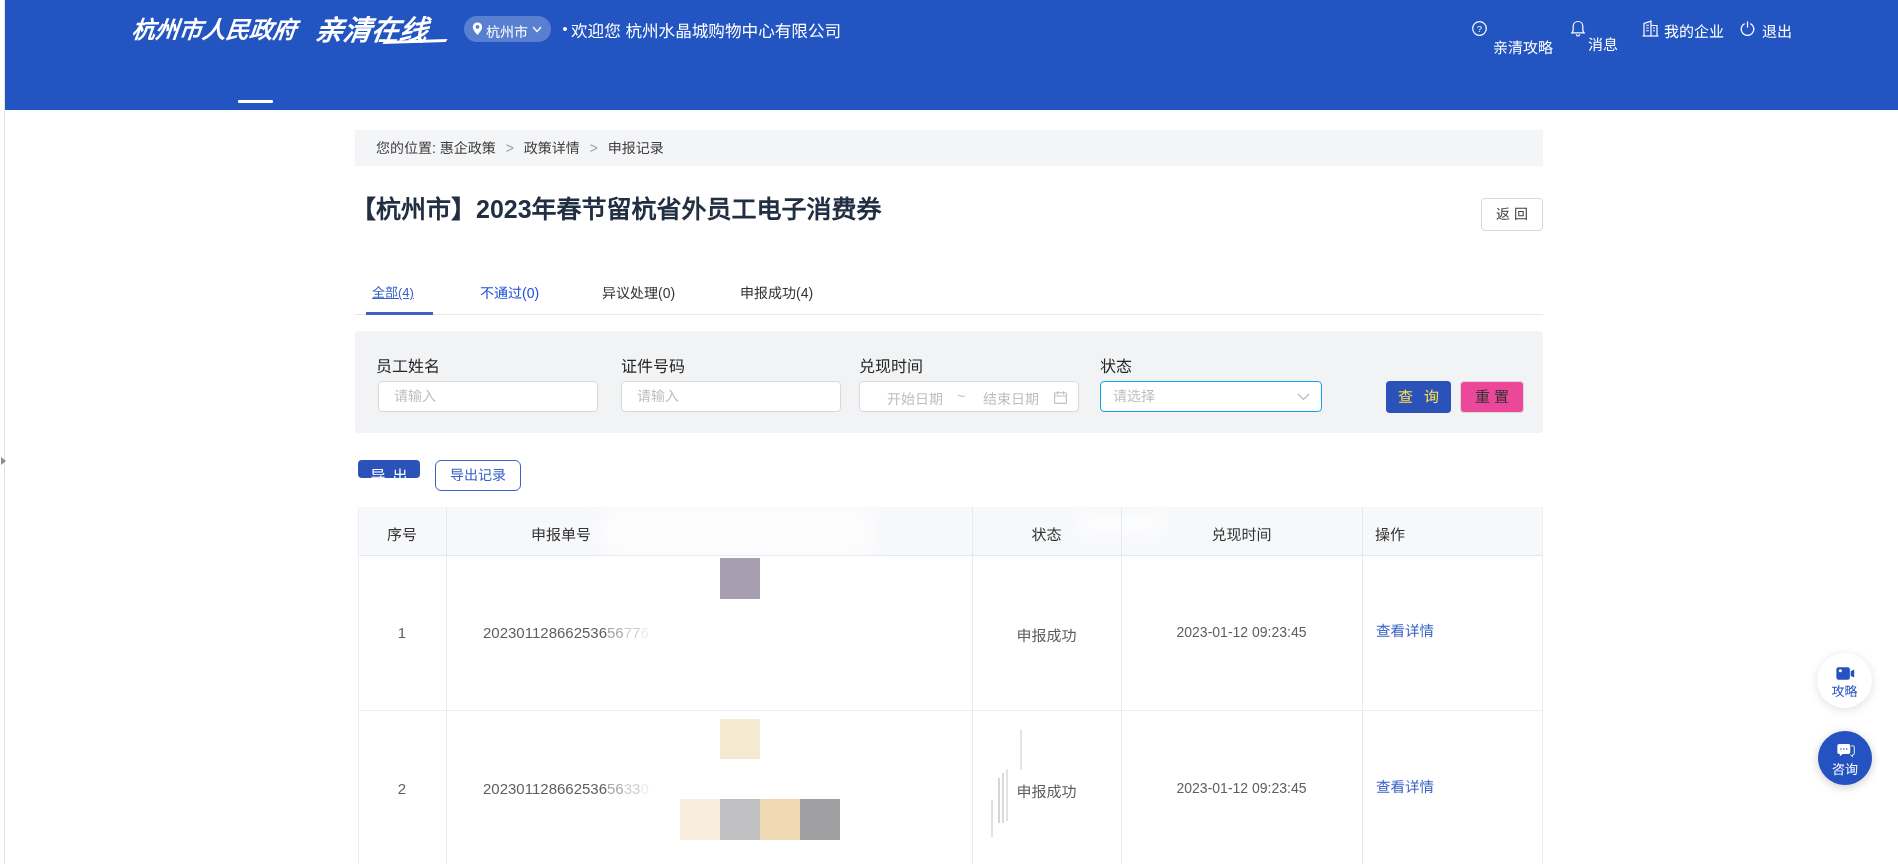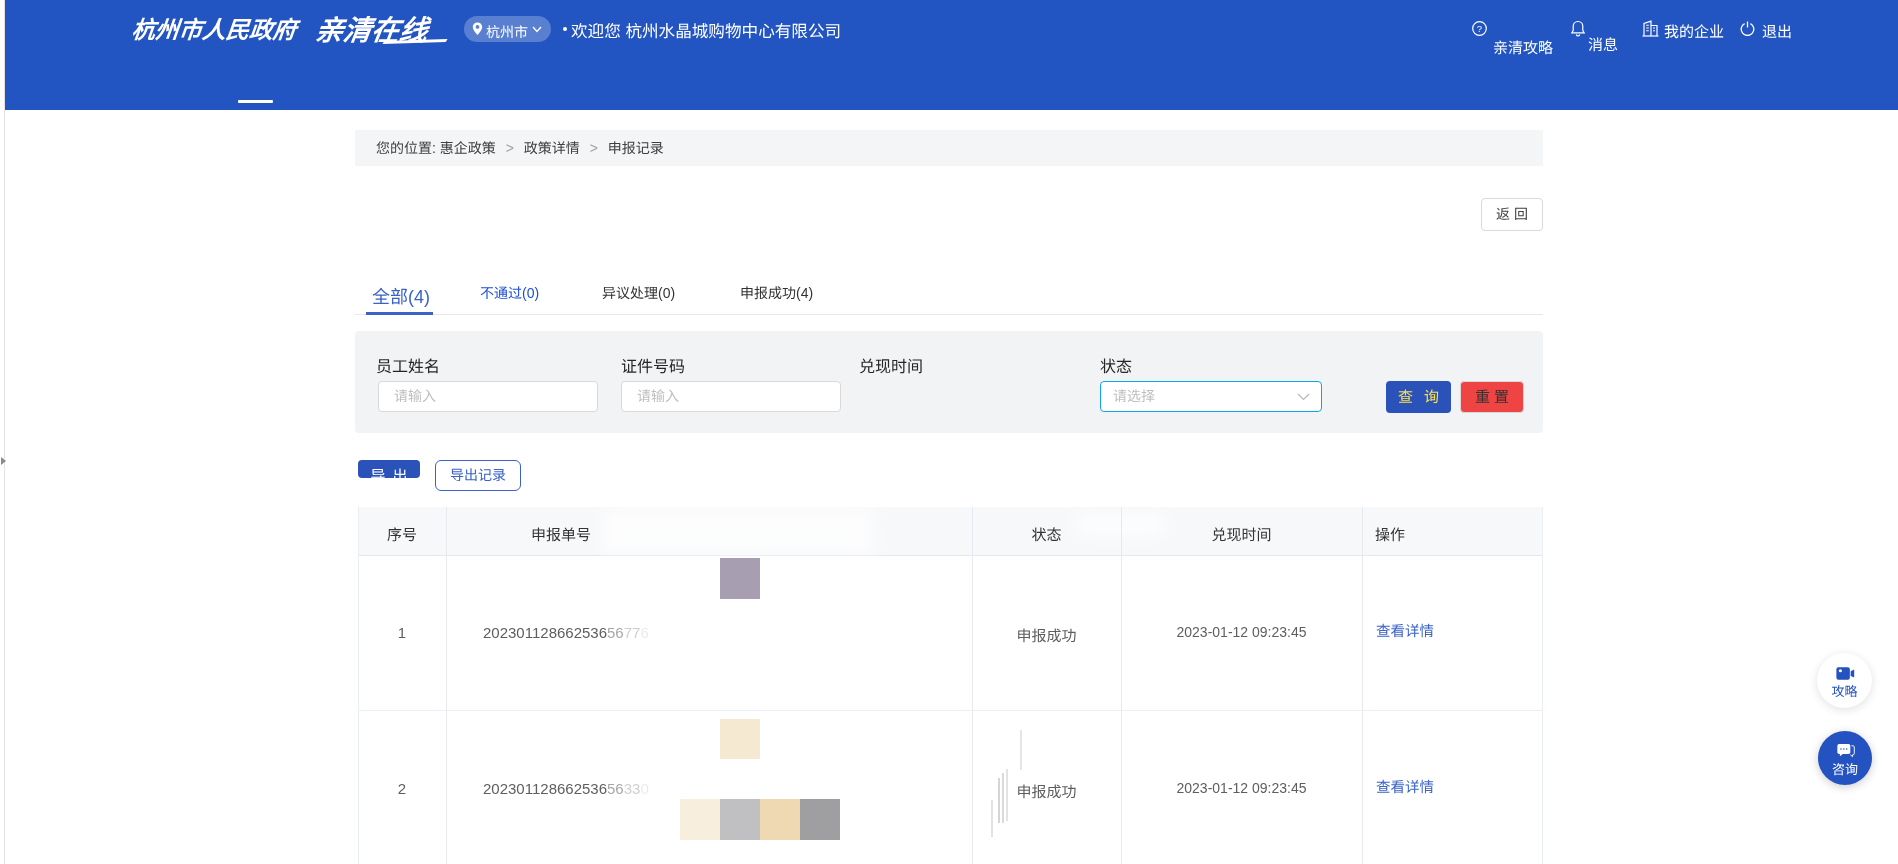--- a/index.html
+++ b/index.html
@@ -60,49 +60,59 @@
       <span class="abs" style="left:294px;top:0px;">退出</span>
     </div>
 
     <div class="abs" style="left:233px;top:100px;width:35px;height:3px;background:#fff;border-radius:1px;"></div>
   </div>
 
   <div class="abs" style="left:355px;top:130px;width:1188px;height:36px;background:#f4f5f7;">
     <div class="abs" style="left:21px;top:7px;font-size:14px;color:#404040;white-space:nowrap;">您的位置: 惠企政策 <span style="color:#a0a0a0;padding:0 6px;">&gt;</span> 政策详情 <span style="color:#a0a0a0;padding:0 6px;">&gt;</span> 申报记录</div>
   </div>
 
+  <div class="abs" style="left:351px;top:189px;font-size:25px;font-weight:bold;color:#222e42;white-space:nowrap;">【杭州市】2023年春节留杭省外员工电子消费券</div>
   <div class="abs" style="left:1481px;top:198px;width:62px;height:33px;border:1px solid #d9d9d9;border-radius:4px;background:#fff;text-align:center;line-height:31px;font-size:14px;color:#404040;letter-spacing:4px;text-indent:4px;">返回</div>
 
   <div class="abs" style="top:284px;white-space:nowrap;left:0;">
-    <span class="abs" style="left:372px;top:-2px;font-size:18px;color:#3a62c8;">全部(4)</span>
+    <span class="abs" style="left:372px;top:-2px;font-size:13px;color:#3a62c8;text-decoration:underline;">全部(4)</span>
     <span class="abs" style="left:480px;top:-2px;font-size:14px;color:#1d4ed8;">不通过(0)</span>
     <span class="abs" style="left:602px;top:-2px;font-size:14px;color:#333;">异议处理(0)</span>
     <span class="abs" style="left:740px;top:-2px;font-size:14px;color:#333;">申报成功(4)</span>
   </div>
   <div class="abs" style="left:355px;top:314px;width:1188px;height:1px;background:#e8e8e8;"></div>
   <div class="abs" style="left:366px;top:312px;width:67px;height:3px;background:#3a62c8;"></div>
 
   <div class="abs" style="left:355px;top:331px;width:1188px;height:102px;background:#f2f3f5;border-radius:4px;">
     <span class="abs" style="left:21px;top:22px;font-size:16px;color:#262626;">员工姓名</span>
     <span class="abs" style="left:266px;top:22px;font-size:16px;color:#262626;">证件号码</span>
     <span class="abs" style="left:504px;top:22px;font-size:16px;color:#262626;">兑现时间</span>
     <span class="abs" style="left:745px;top:22px;font-size:16px;color:#262626;">状态</span>
 
     <div class="abs" style="left:23px;top:50px;width:220px;height:31px;background:#fff;border:1px solid #d9d9d9;border-radius:4px;line-height:29px;font-size:14px;color:#bfbfbf;padding-left:15px;">请输入</div>
     <div class="abs" style="left:266px;top:50px;width:220px;height:31px;background:#fff;border:1px solid #d9d9d9;border-radius:4px;line-height:29px;font-size:14px;color:#bfbfbf;padding-left:15px;">请输入</div>
 
+    <div class="abs" style="left:504px;top:50px;width:220px;height:31px;background:#fff;border:1px solid #d9d9d9;border-radius:4px;font-size:14px;color:#bfbfbf;">
+      <span class="abs" style="left:27px;top:6px;">开始日期</span>
+      <span class="abs" style="left:97px;top:6px;">~</span>
+      <span class="abs" style="left:123px;top:6px;">结束日期</span>
+      <svg class="abs" style="left:194px;top:9px;" width="13" height="13" viewBox="0 0 13 13">
+          <rect x="0.6" y="1.8" width="11.8" height="10.6" rx="1" stroke="#bfbfbf" stroke-width="1.1" fill="none"></rect>
+          <path d="M3.6 0.2 L3.6 3.4 M9.4 0.2 L9.4 3.4 M0.6 5 L12.4 5" stroke="#bfbfbf" stroke-width="1.1"></path>
+        </svg>
+    </div>
 
     <div class="abs" style="left:745px;top:50px;width:222px;height:31px;background:#fff;border:1px solid #0ea5e9;border-radius:4px;line-height:29px;font-size:14px;color:#bfbfbf;padding-left:12px;">请选择
       <svg class="abs" style="left:196px;top:11px;" width="13" height="8" viewBox="0 0 13 8">
           <path d="M1 1 L6.5 6.5 L12 1" stroke="#b8b8b8" stroke-width="1.2" fill="none"></path>
         </svg>
     </div>
 
     <div class="abs" style="left:1031px;top:50px;width:65px;height:32px;background:#2b52b8;border-radius:4px;color:#fde047;font-size:15px;text-align:center;line-height:32px;letter-spacing:11px;text-indent:11px;">查询</div>
-    <div class="abs" style="left:1105px;top:50px;width:64px;height:32px;background:#ef4444;border:1px solid #d9d9d9;border-radius:4px;color:#333;font-size:15px;text-align:center;line-height:30px;letter-spacing:4px;text-indent:4px;">重置</div>
+    <div class="abs" style="left:1105px;top:50px;width:64px;height:32px;background:#ec4899;border:1px solid #d9d9d9;border-radius:4px;color:#333;font-size:15px;text-align:center;line-height:30px;letter-spacing:4px;text-indent:4px;">重置</div>
   </div>
 
   <div class="abs" style="left:358px;top:460px;width:62px;height:18px;background:#2b52b8;border-radius:4px;color:#fff;font-size:15px;text-align:center;line-height:31px;letter-spacing:7px;text-indent:7px;">导出</div>
   <div class="abs" style="left:435px;top:460px;width:86px;height:31px;background:#fff;border:1px solid #3a62c8;border-radius:6px;color:#3a62c8;font-size:14px;text-align:center;line-height:29px;">导出记录</div>
 
   <div class="abs" style="left:358px;top:507px;width:1185px;height:357px;">
 
     <div class="abs" style="left:0;top:0;width:1185px;height:49px;background:#f7f8fa;border-bottom:1px solid #e4e7ee;"></div>
 
     <span class="abs" style="left:0;top:16px;width:88px;text-align:center;font-size:15px;color:#333;">序号</span>

